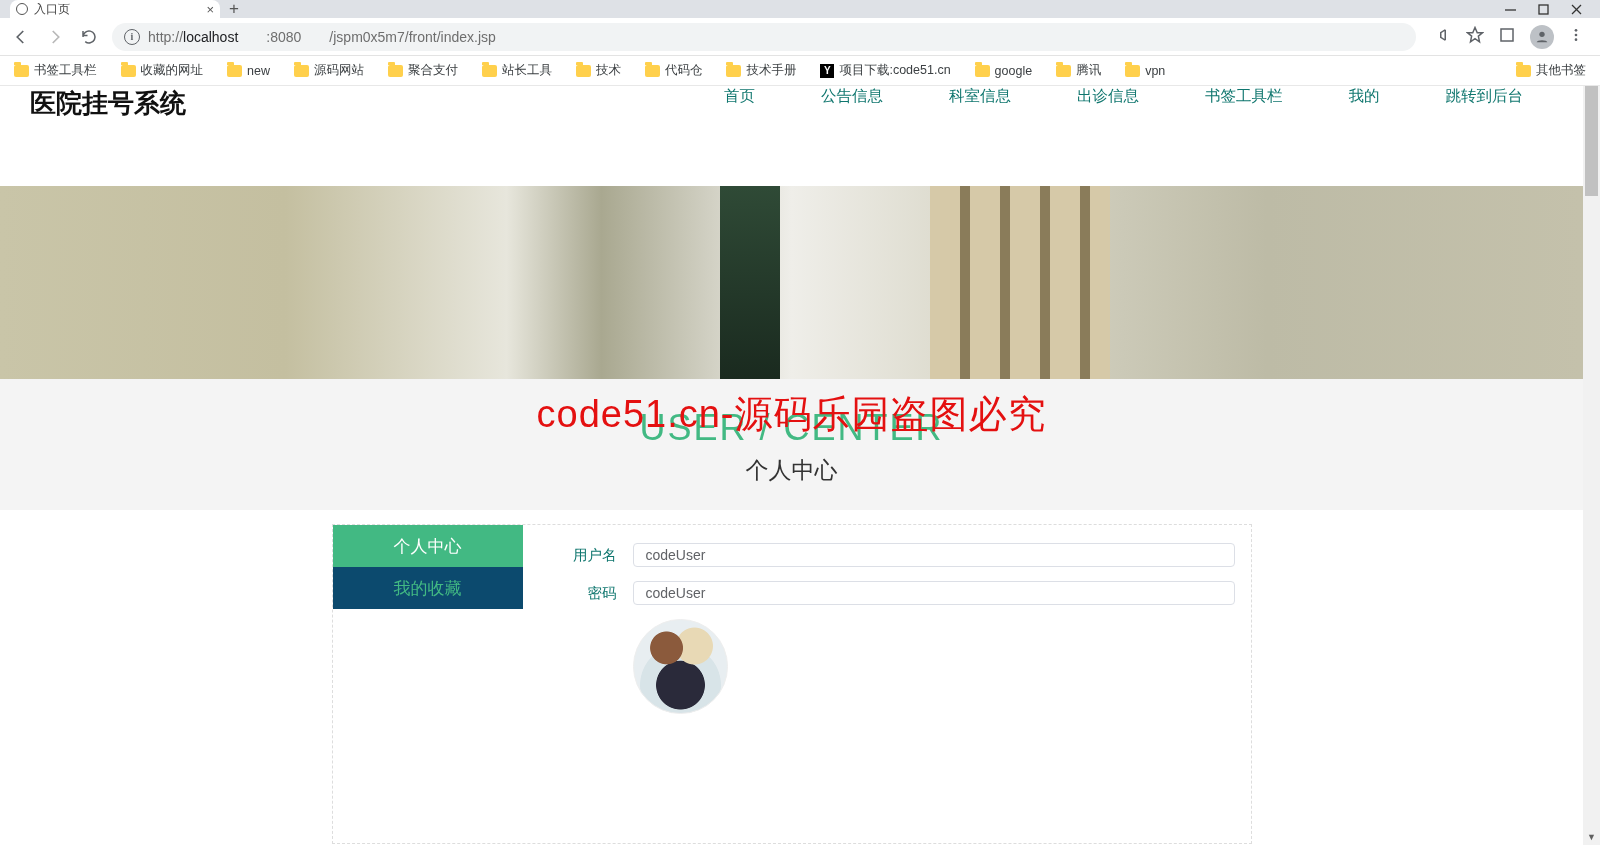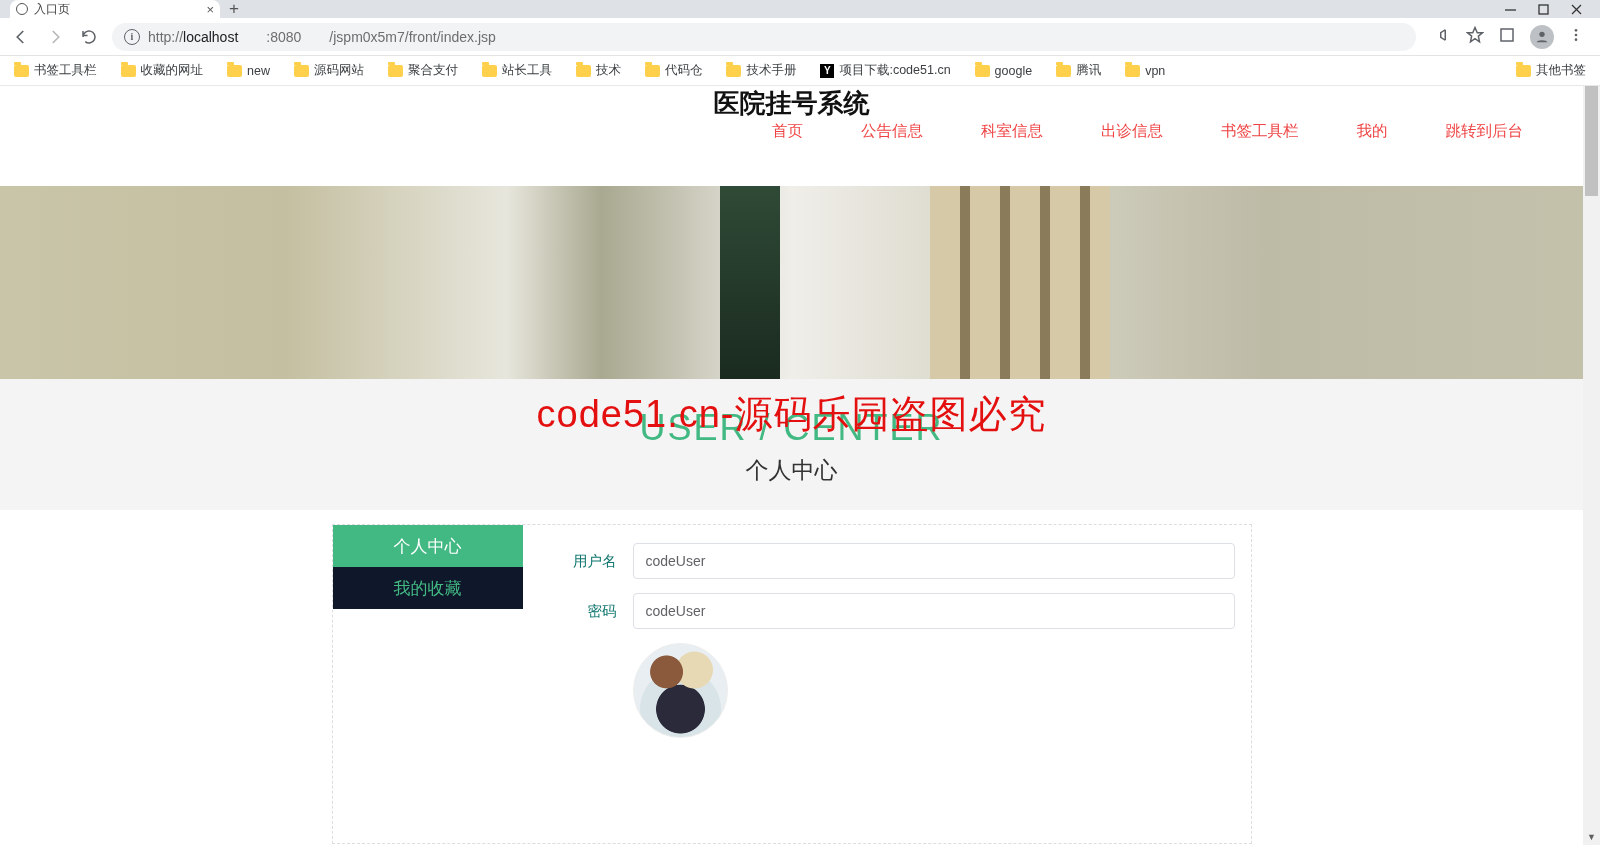--- a/index.html
+++ b/index.html
@@ -35,48 +35,48 @@
   .viewport { position: relative; height: calc(845px - 18px - 38px - 30px); background:#fff; overflow:hidden;}
   .fake-scroll { position:absolute; right:0; top:0; width:17px; height:100%; background:#f1f1f1;}
   .fake-scroll .thumb { position:absolute; top:0; left:2px; width:13px; height:110px; background:#c1c1c1; border-radius:0;}
   .fake-scroll .arrow { position:absolute; left:0; width:17px; height:17px; display:flex; align-items:center; justify-content:center; color:#606060; font-size:9px;}
   .fake-scroll .arrow.up { top:0;}
   .fake-scroll .arrow.down { bottom:0;}
 
   .content { margin-right:17px; height:100%; }
 
   
-  .site-header { height:100px; display:flex; align-items:center; padding:0 30px; background:#fff;flex-direction:column;}
+  .site-header { height:100px; display:flex; padding:0 30px; background:#fff;}
   .logo-text { font-size:26px; font-weight:bold; color:#111;}
   .main-nav { margin-left:auto; display:flex; gap:58px; padding-right:30px;}
-  .main-nav a { font-size:15.5px; color:#ef4444; text-decoration:none;}
+  .main-nav a { font-size:15.5px; color:#0f766e; text-decoration:none;margin-left:8px;}
 
   
   .banner { height:193px; background: linear-gradient(90deg,#c9c5a8 0%, #c4bfa0 18%, #e7e6dc 32%, #a9a890 38%, #efeee9 50%, #d9d7c8 62%, #bdbba6 80%, #c4c1ab 100%); position:relative; overflow:hidden;}
   .banner::before{ content:""; position:absolute; top:0; left:720px; width:60px; height:100%; background: linear-gradient(180deg,#2f4a36,#1a2a1f);}
   .banner::after{ content:""; position:absolute; top:0; left:930px; width:180px; height:100%; background: repeating-linear-gradient(90deg,#d6c9a8 0 30px,#8a7c5a 30px 40px);}
 
   
   .title-section { background:#f4f4f4; text-align:center; padding: 28px 0 24px; position:relative;}
   .title-en { font-size:36px; color:#42b983; letter-spacing:2px; font-weight:500;}
   .title-cn { font-size:23px; color:#333; margin-top:6px;}
   .watermark { position:absolute; top:10px; left:50%; transform:translateX(-50%); font-size:38px; color:#e41010; font-weight:500; white-space:nowrap; letter-spacing:1px;}
 
   
   .form-wrap { background:#fff; display:flex; justify-content:center; padding-top:14px;}
   .dashed-box { width:920px; border:1px dashed #ddd; background:#fff; display:flex; min-height:320px;}
   .side-menu { width:190px; padding-top:0;}
   .side-menu .mi { height:42px; display:flex; align-items:center; justify-content:center; font-size:17px; cursor:pointer;}
   .side-menu .mi.active { background:#42b983; color:#fff;}
-  .side-menu .mi.inactive { color:#42b983; background:#0f172a;}
+  .side-menu .mi.inactive { color:#42b983; background:#0c4a6e;}
   .form-body { flex:1; padding: 18px 0 0 0;}
   .frow { display:flex; align-items:center; margin-bottom:14px;}
   .flabel { width:110px; text-align:right; padding-right:16px; font-size:14.5px; color:#0f766e;}
   .finput { flex:1; margin-right:16px;}
-  .finput input { width:100%; height:36px; border:1px solid #dcdfe6; border-radius:4px; padding:0 12px; font-size:14px; color:#606266; outline:none;}
+  .finput input { width:100%; height:24px; border:1px solid #dcdfe6; border-radius:4px; padding:0 12px; font-size:14px; color:#606266; outline:none;}
   .avatar-img { width:95px; height:95px; border-radius:50%; margin-left:110px; background: radial-gradient(circle at 35% 30%, #8b5a3c 0 18%, transparent 19%), radial-gradient(circle at 65% 28%, #e8d9b5 0 20%, transparent 21%), radial-gradient(circle at 50% 70%, #2a2a3a 0 30%, #d8e4e8 31% 50%, transparent 51%), #e8eef1; border:1px solid #eee;}
 
 </style>
 </head>
 <body>
 
 <div class="browser-tabs">
   <div class="tab">
     <span class="globe"></span>
     <span>入口页</span>

